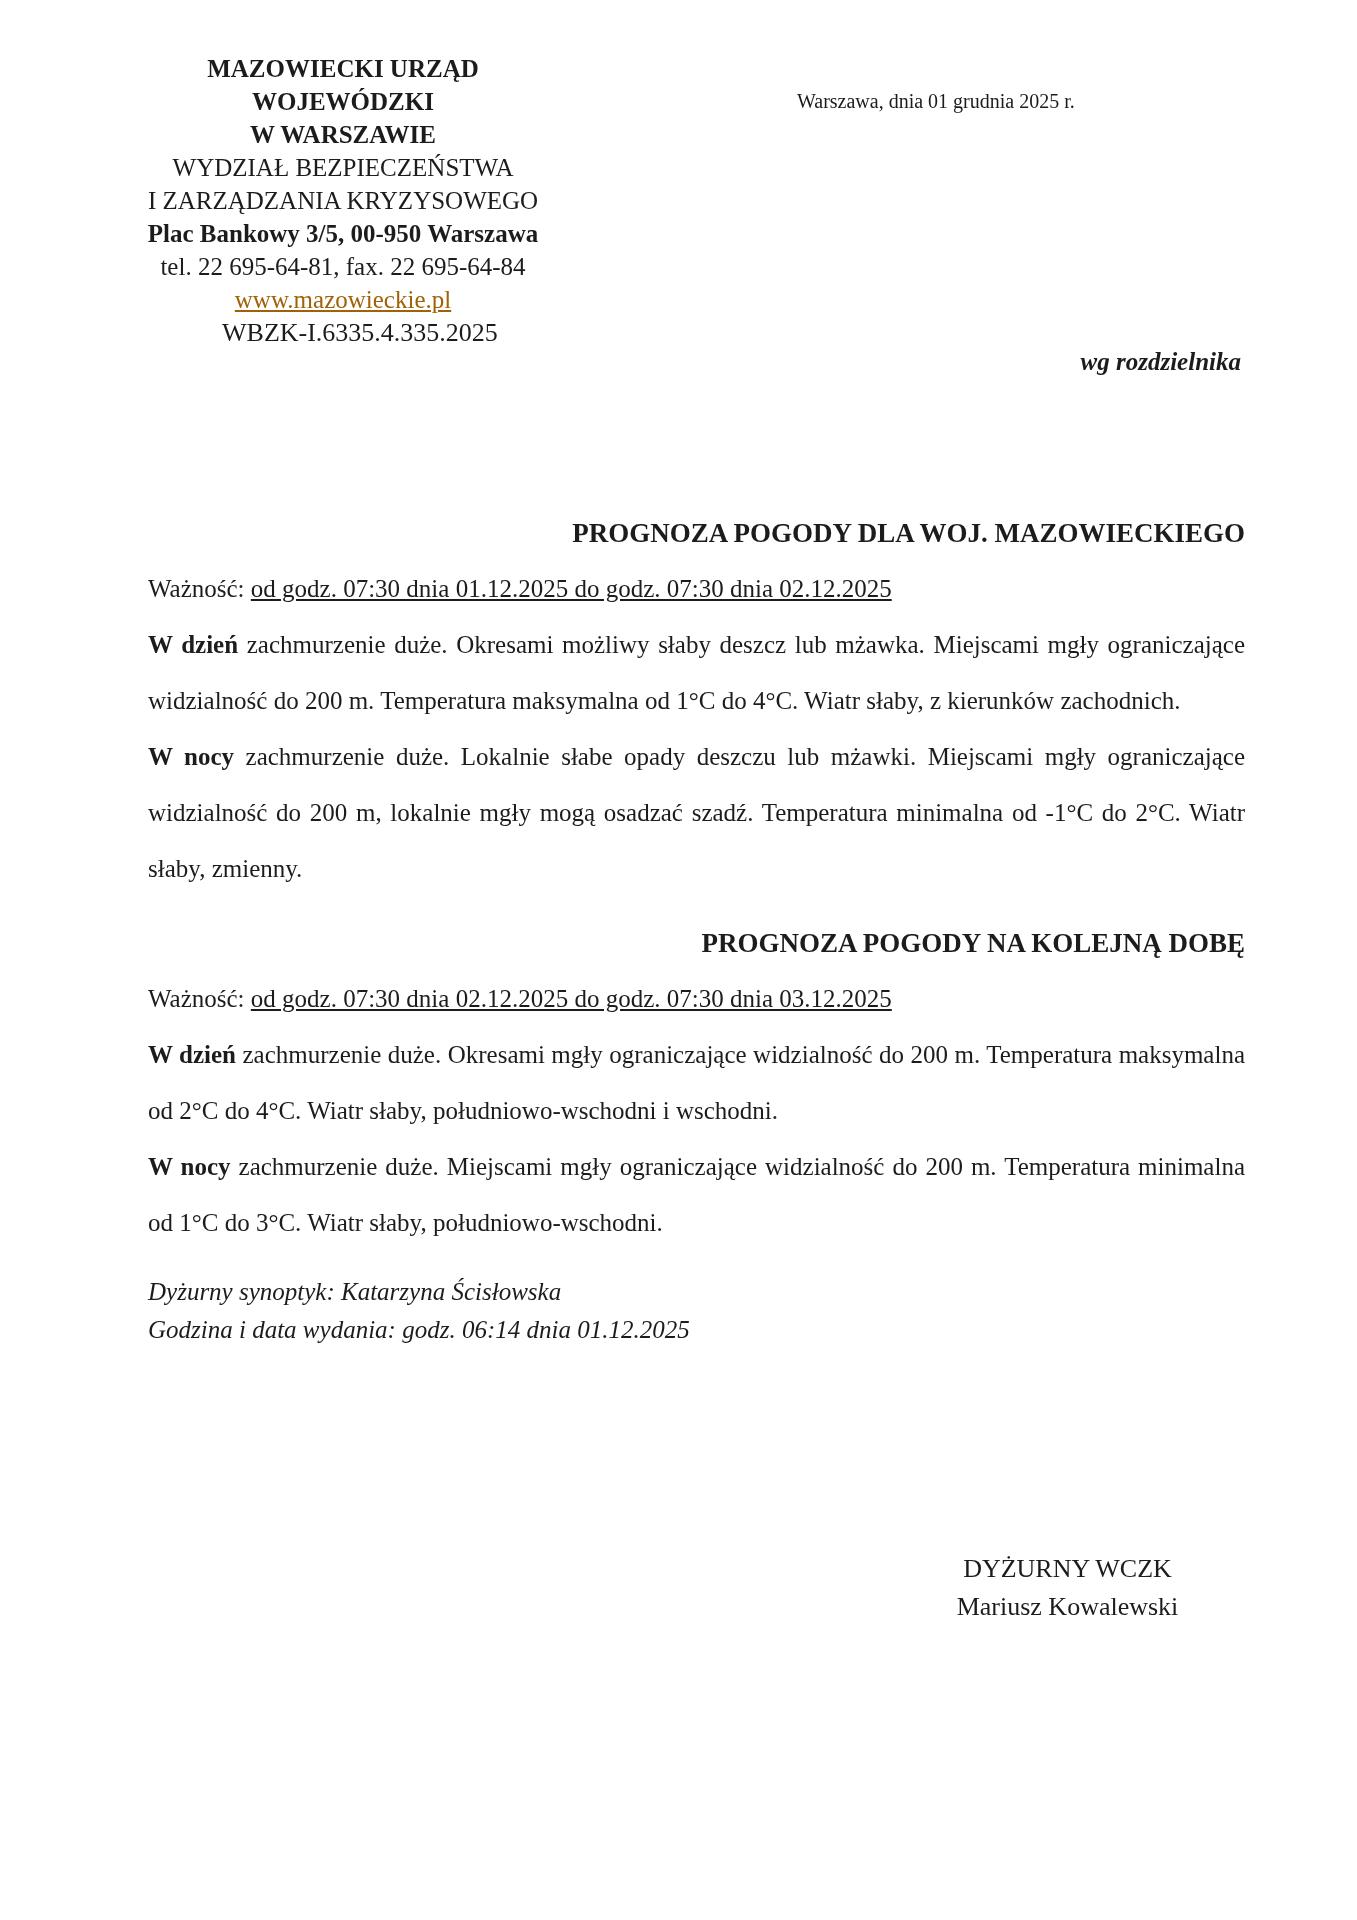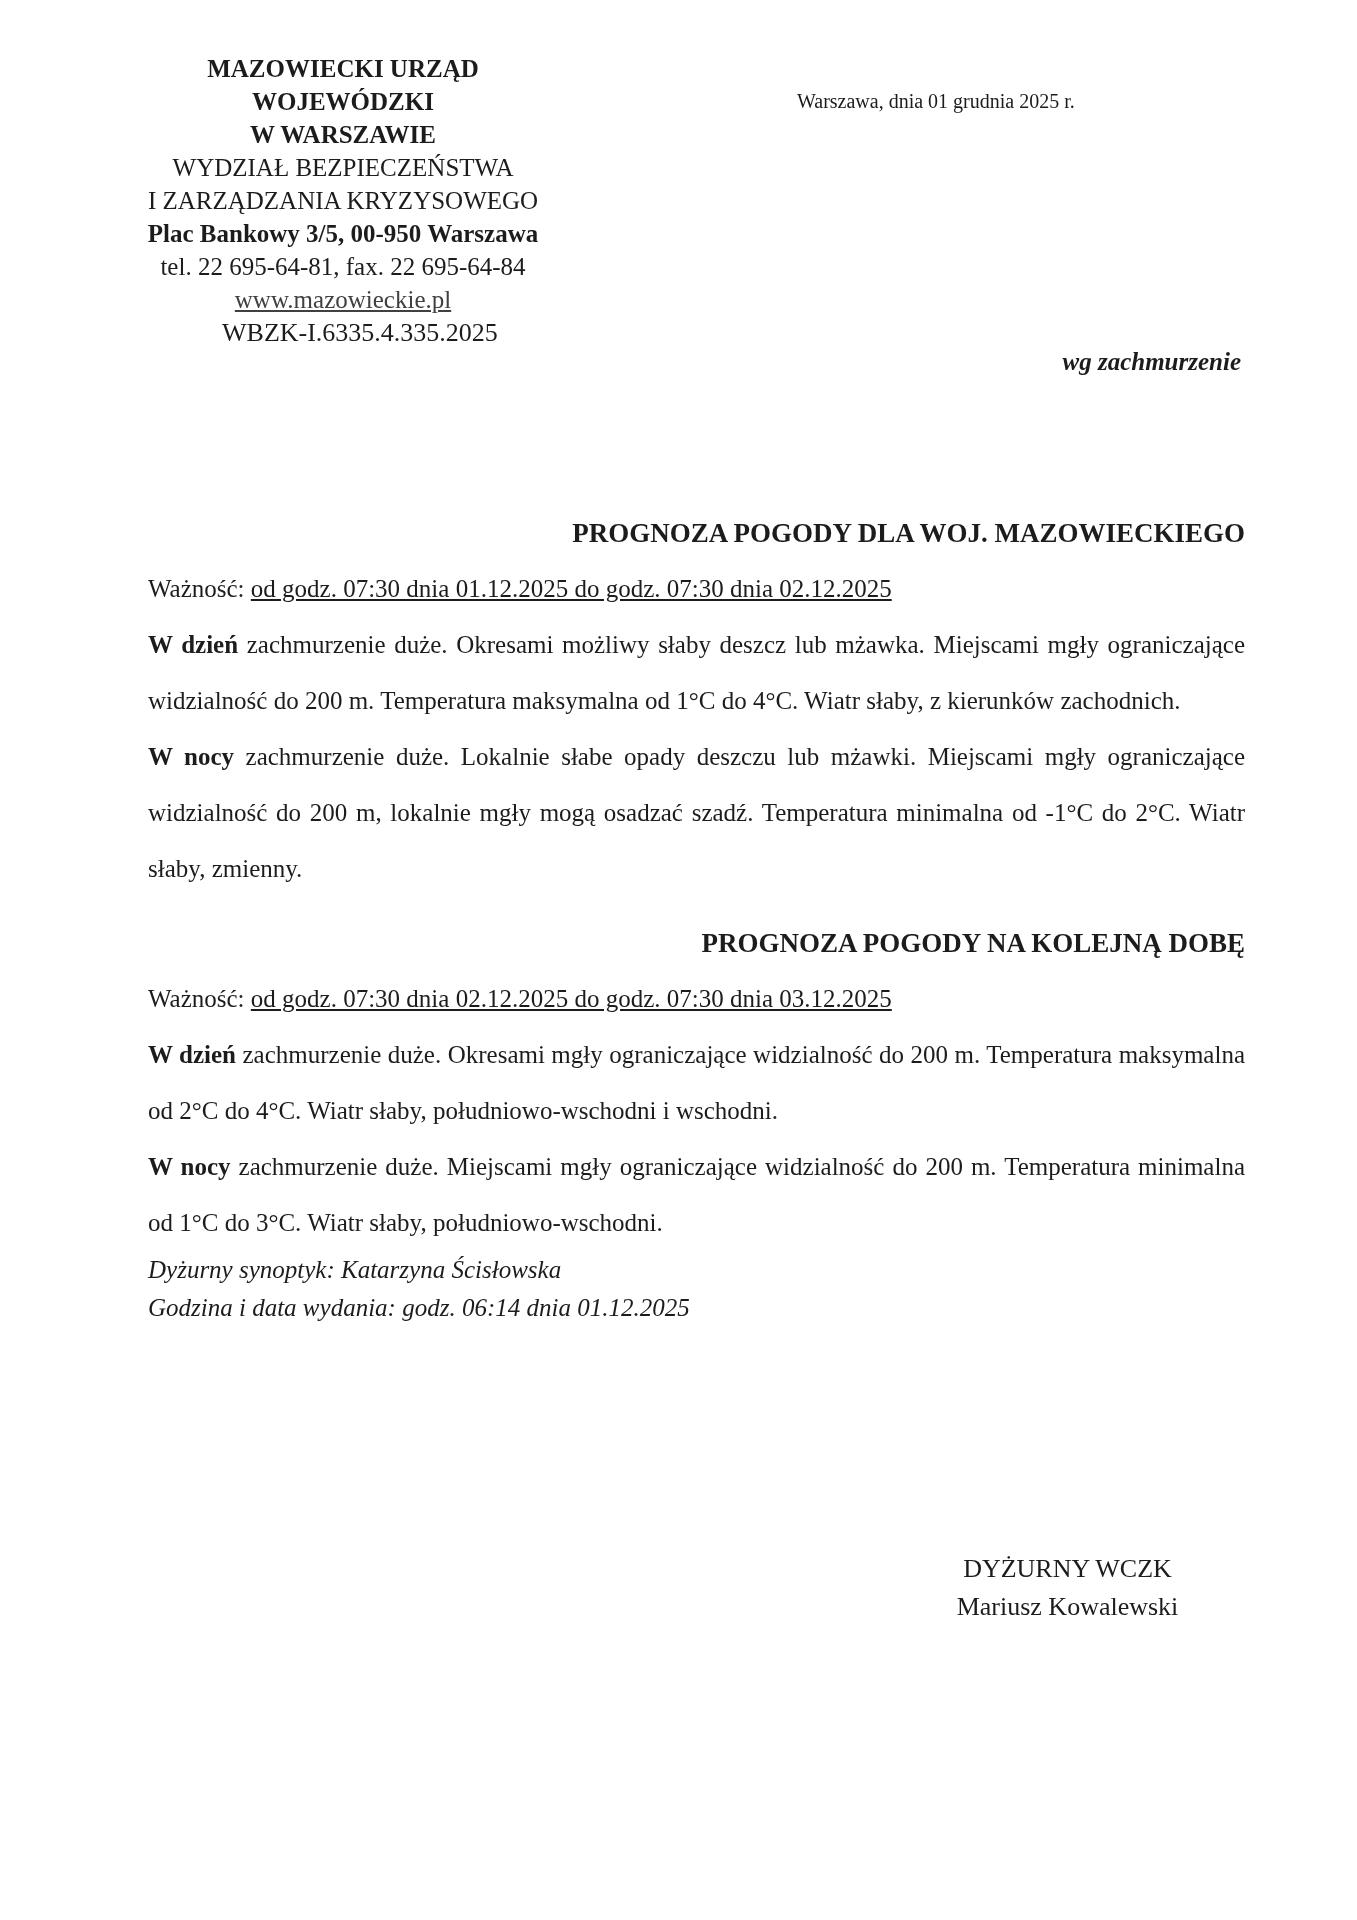--- a/index.html
+++ b/index.html
@@ -20,21 +20,21 @@
   
   .letterhead {
     position: absolute;
     left: 128px; top: 52px;
     width: 430px;
     text-align: center;
     font-size: 25px;
     line-height: 33px;
   }
   .letterhead a {
-    color: #404040;
+    color: #a16207;
     text-decoration: underline;
     cursor: pointer;
   }
 
   .date-line {
     position: absolute;
     left: 797px; top: 90px;
     font-size: 20px;
     white-space: nowrap;
   }
@@ -68,20 +68,21 @@
     margin: 0;
     line-height: 56px;
   }
   .para {
     margin: 0;
     text-align: justify;
   }
   .title-2 { margin-top: 18px; }
 
   .issue-block {
+    margin-top: 22px;
     line-height: 38px;
     font-style: italic;
     text-align: left;
   }
   .issue-block p { margin: 0; }
 
   .signature {
     position: absolute;
     left: 900px; top: 1526px;
     width: 335px;
@@ -103,21 +104,21 @@
     <div>I ZARZĄDZANIA KRYZYSOWEGO</div>
     <div class="b">Plac Bankowy 3/5, 00-950 Warszawa</div>
     <div>tel. 22 695-64-81, fax. 22 695-64-84</div>
     <div><a>www.mazowieckie.pl</a></div>
   </div>
 
   <div class="date-line">Warszawa, dnia 01 grudnia 2025 r.</div>
 
   <div class="reference">WBZK-I.6335.4.335.2025</div>
 
-  <div class="distribution">wg zachmurzenie</div>
+  <div class="distribution">wg rozdzielnika</div>
 
   <div class="body-col">
 
     <p class="doc-title">PROGNOZA POGODY DLA WOJ. MAZOWIECKIEGO</p>
 
     <p class="para"><span>Ważność:</span> <span class="u">od godz. 07:30 dnia 01.12.2025 do godz. 07:30 dnia 02.12.2025</span></p>
 
     <p class="para"><span class="b">W dzień</span> <span>zachmurzenie duże. Okresami możliwy słaby deszcz lub mżawka. Miejscami mgły ograniczające widzialność do 200 m. Temperatura maksymalna od 1°C do 4°C. Wiatr słaby, z kierunków zachodnich.</span></p>
 
     <p class="para"><span class="b">W nocy</span> <span>zachmurzenie duże. Lokalnie słabe opady deszczu lub mżawki. Miejscami mgły ograniczające widzialność do 200 m, lokalnie mgły mogą osadzać szadź. Temperatura minimalna od -1°C do 2°C. Wiatr słaby, zmienny.</span></p>

